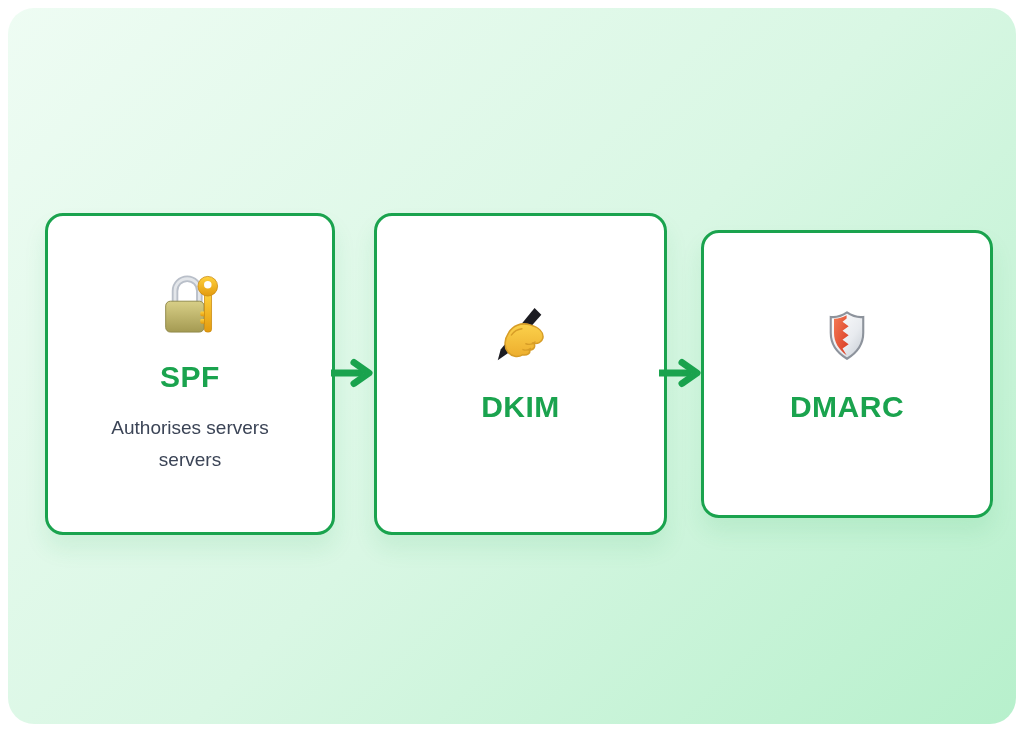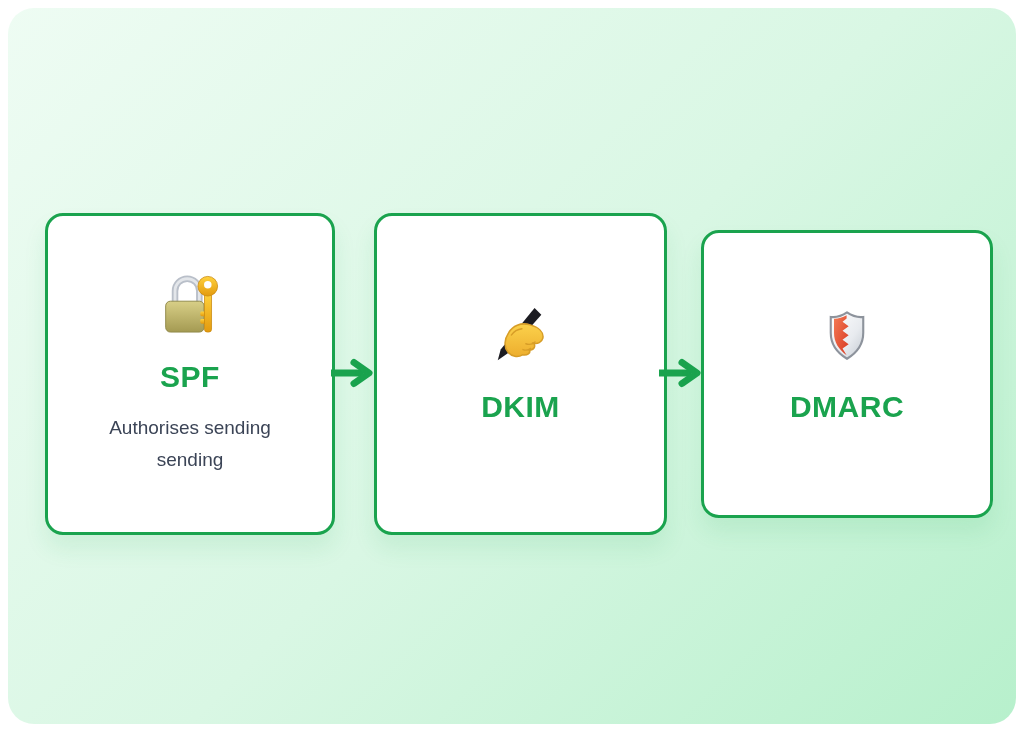--- a/index.html
+++ b/index.html
@@ -77,21 +77,21 @@
           <path d="M15 34 V20 a13 13 0 0 1 26 0 v14" fill="none" stroke="#e3e6ea" stroke-width="3"></path>
           <rect x="5" y="31" width="41" height="33" rx="5" fill="url(#lockBody)" stroke="#8f8748" stroke-width="1"></rect>
           <rect x="42" y="42" width="8" height="5" rx="1.5" fill="url(#keyGold)"></rect>
           <rect x="42" y="50" width="8" height="5" rx="1.5" fill="url(#keyGold)"></rect>
           <rect x="46.5" y="22" width="7.5" height="42" rx="3" fill="url(#keyGold)" stroke="#c8860a" stroke-width="0.8"></rect>
           <circle cx="50" cy="15" r="10.5" fill="url(#keyGold)" stroke="#c8860a" stroke-width="0.8"></circle>
           <circle cx="50" cy="13.5" r="4" fill="#ffffff"></circle>
         </svg>
       </span>
       <h2 class="card-title">SPF</h2>
-      <p class="card-desc">Authorises sending sending</p>
+      <p class="card-desc">Authorises servers servers</p>
     </div>
 
     <svg class="arrow arrow-1" width="44" height="30" viewBox="0 0 44 30">
       <line x1="1" y1="15" x2="29" y2="15"></line>
       <polyline points="23,4.5 38,15 23,25.5"></polyline>
     </svg>
 
     <div class="card card-dkim">
       <span class="icon">
         <svg width="62" height="60" viewBox="0 0 64 62">

